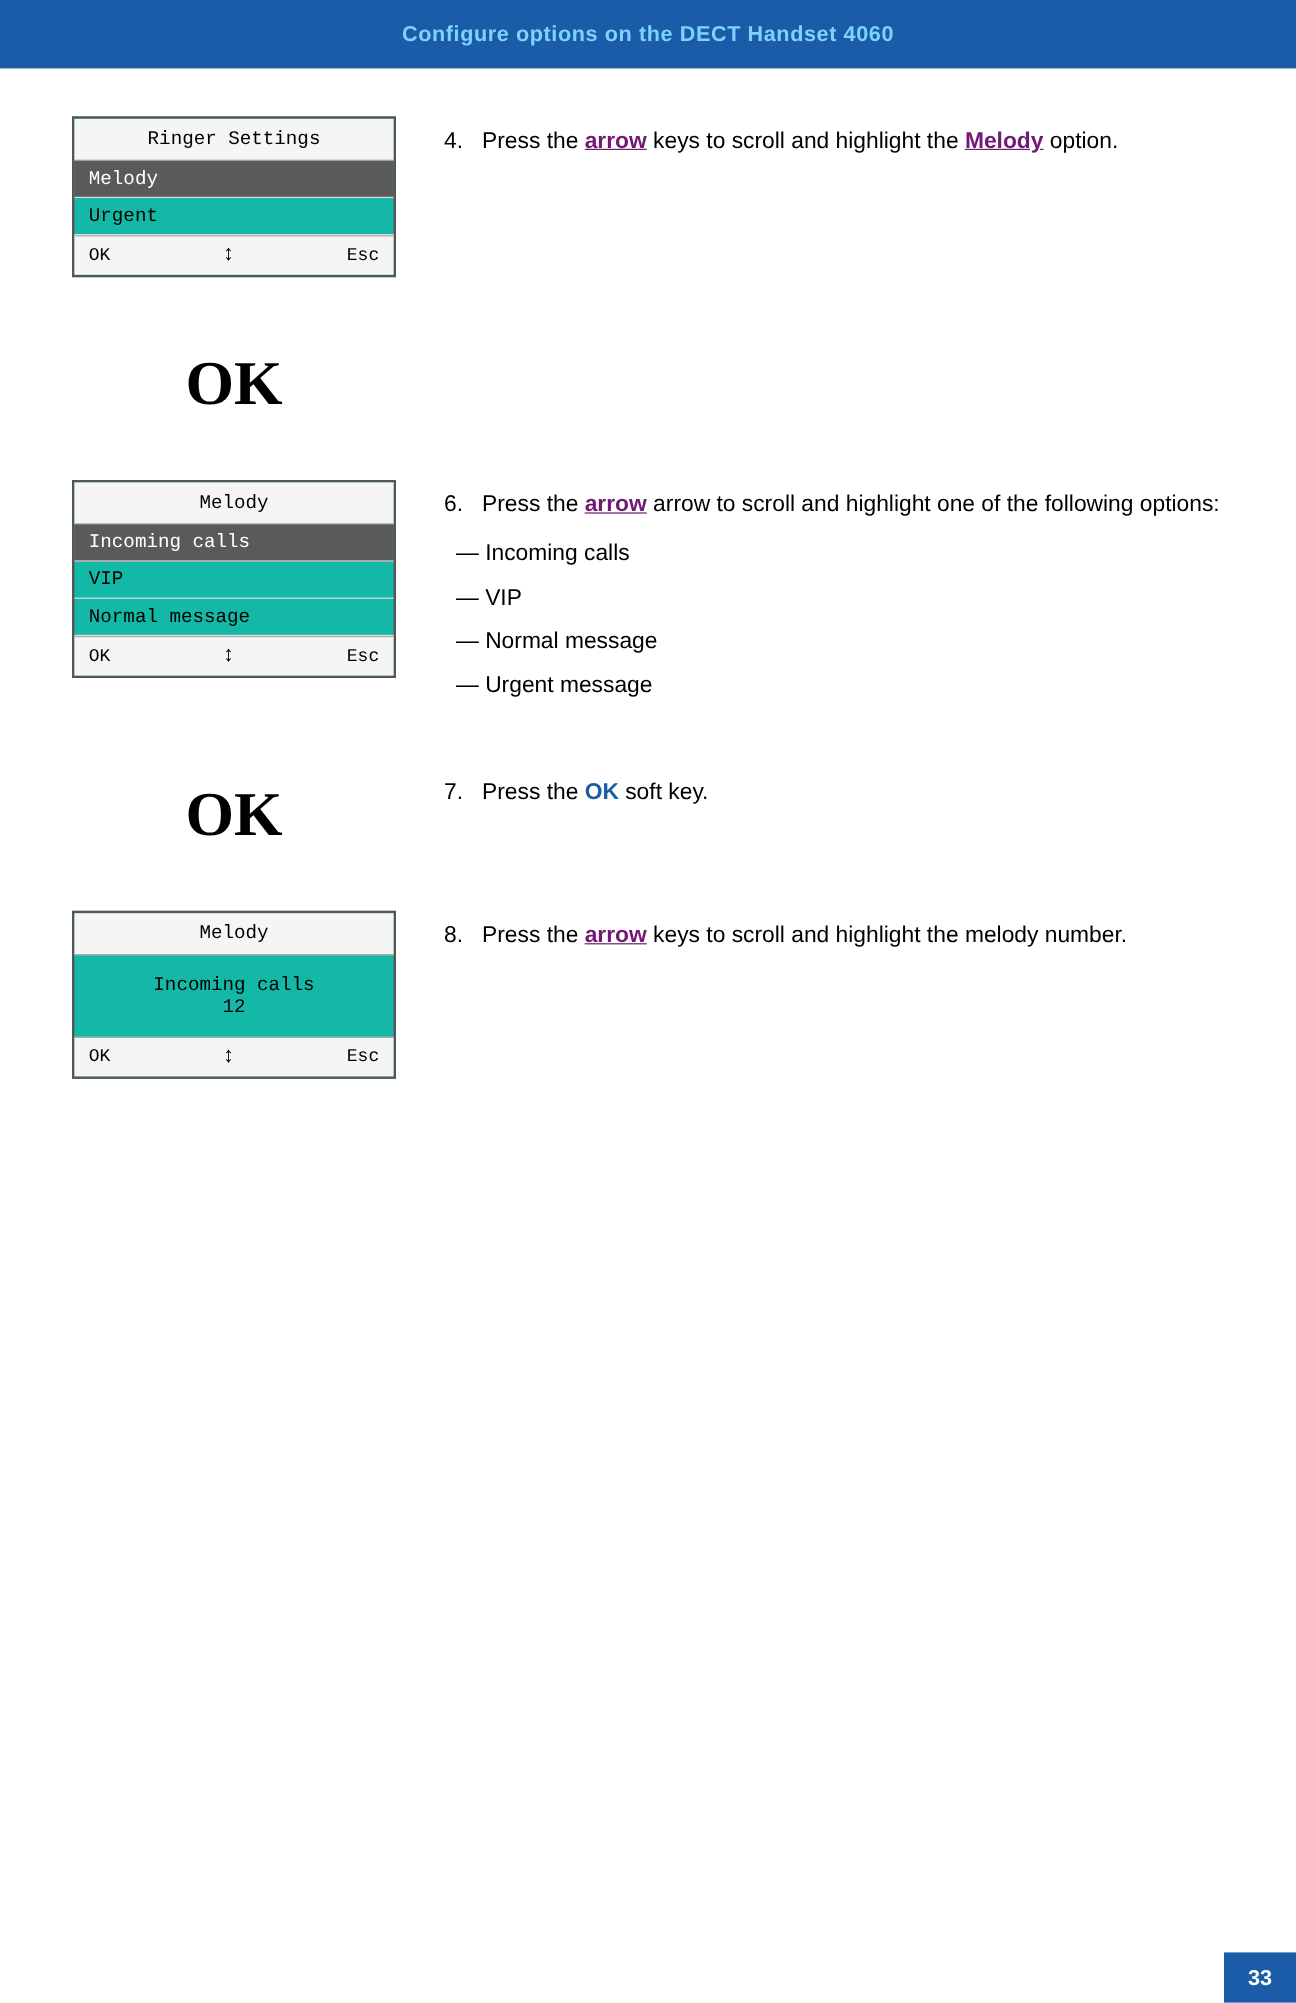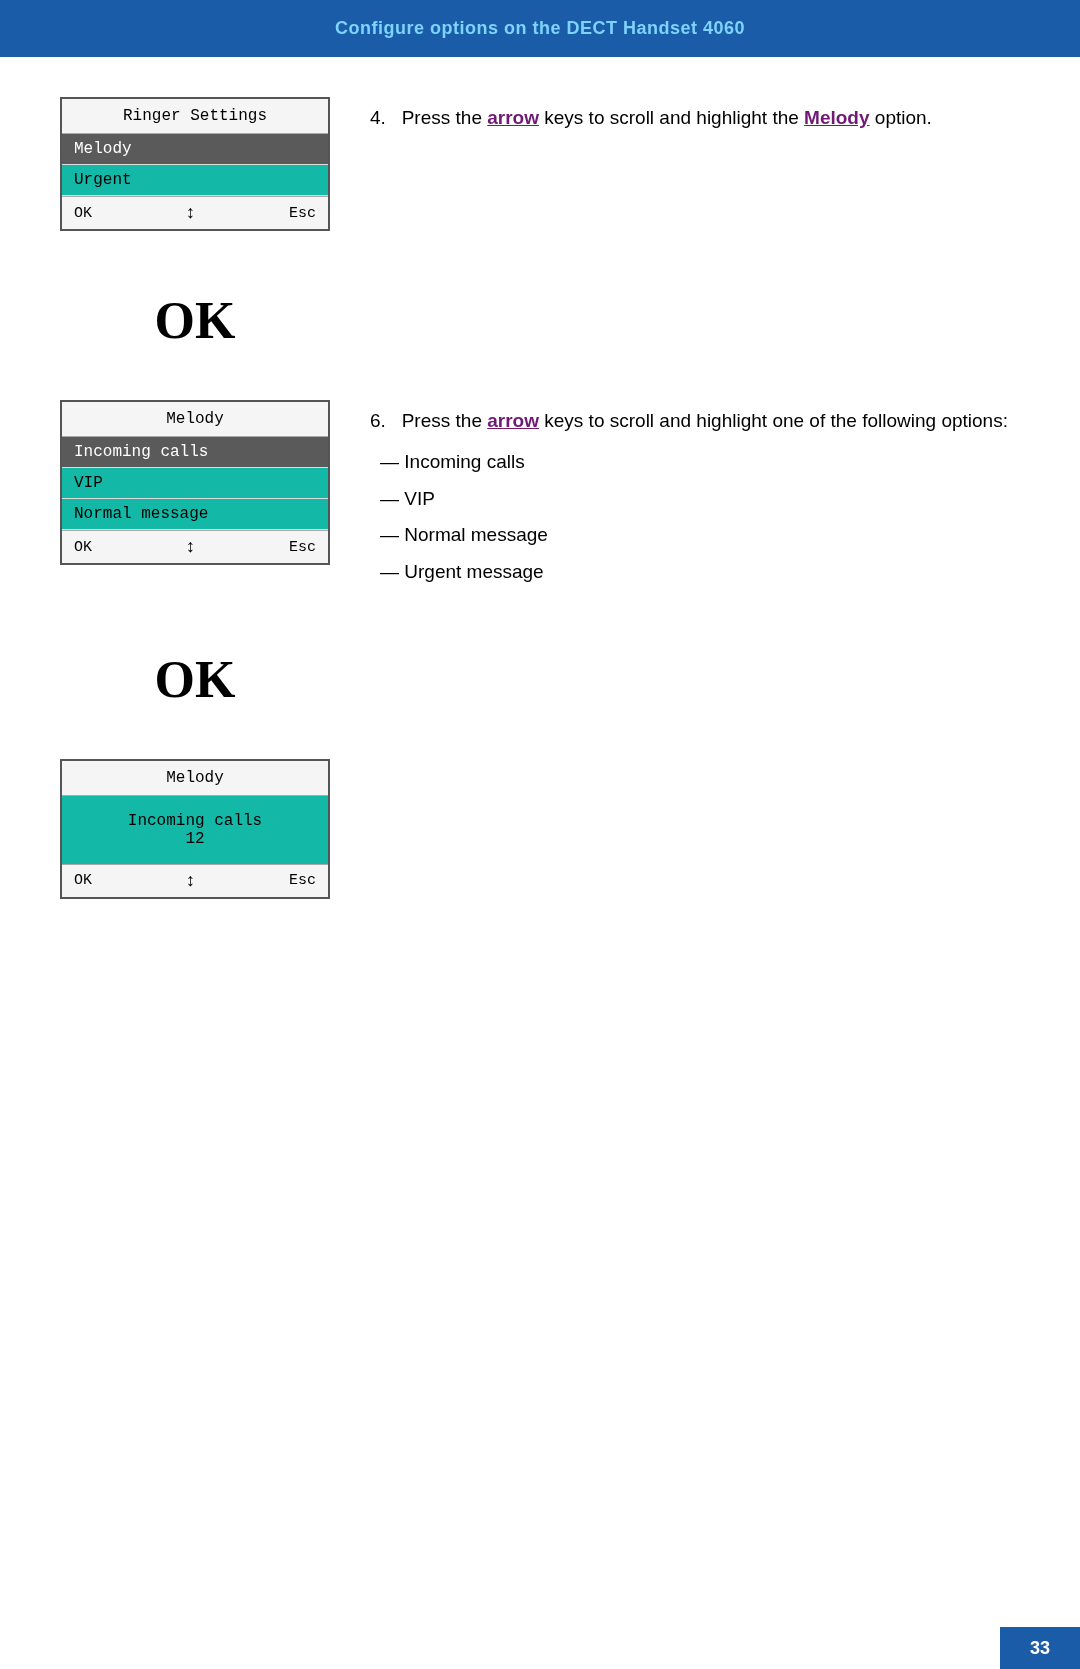--- a/index.html
+++ b/index.html
@@ -134,21 +134,21 @@
       font-family: 'Courier New', Courier, monospace;
     }
 
     
     .page-number-box {
       position: absolute;
       bottom: 0;
       right: 0;
       background: #1a5ca8;
       color: #ffffff;
-      width: 80px;
+      width: 60px;
       height: 42px;
       display: flex;
       align-items: center;
       justify-content: center;
       font-size: 18px;
       font-weight: bold;
     }
   </style>
 </head>
 <body>
@@ -191,48 +191,56 @@
       <div class="screen-row">Normal message</div>
       <div class="screen-footer">
         <span>OK</span>
         <span class="screen-footer-arrow">↕</span>
         <span>Esc</span>
       </div>
     </div>
 
     <div class="instruction-text">
       <span>6.&nbsp;&nbsp;</span>
-      <span>Press the </span><span class="text-blue">arrow</span><span> keys to scroll and highlight one of the following options:</span>
+      <span>Press the </span><span class="text-blue">arrow</span><span> arrow to scroll and highlight one of the following options:</span>
       <ul class="bullet-list">
         <li>Incoming calls</li>
         <li>VIP</li>
         <li>Normal message</li>
         <li>Urgent message</li>
       </ul>
     </div>
   </div>
 
   <div class="instruction-row">
     <div class="ok-display">OK</div>
+    <div class="instruction-text">
+      <span>7.&nbsp;&nbsp;</span>
+      <span>Press the </span><span class="text-blue-ok">OK</span><span> soft key.</span>
+    </div>
   </div>
 
   <div class="instruction-row">
 
     <div class="device-screen">
       <div class="screen-title">Melody</div>
       <div class="screen-center-content">
         <div>Incoming calls</div>
         <div>12</div>
       </div>
       <div class="screen-footer">
         <span>OK</span>
         <span class="screen-footer-arrow">↕</span>
         <span>Esc</span>
       </div>
     </div>
 
+    <div class="instruction-text">
+      <span>8.&nbsp;&nbsp;</span>
+      <span>Press the </span><span class="text-blue">arrow</span><span> keys to scroll and highlight the melody number.</span>
+    </div>
   </div>
 
 </div>
 
 <div class="page-number-box">
   <span>33</span>
 </div>
 
 </body></html>

